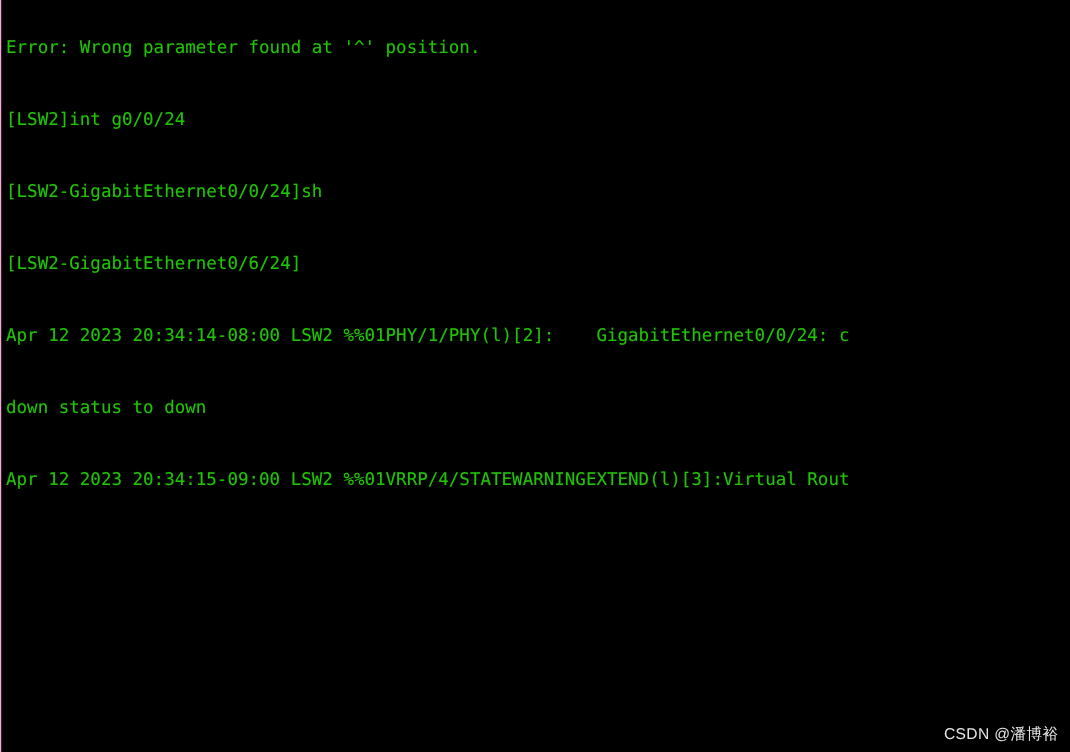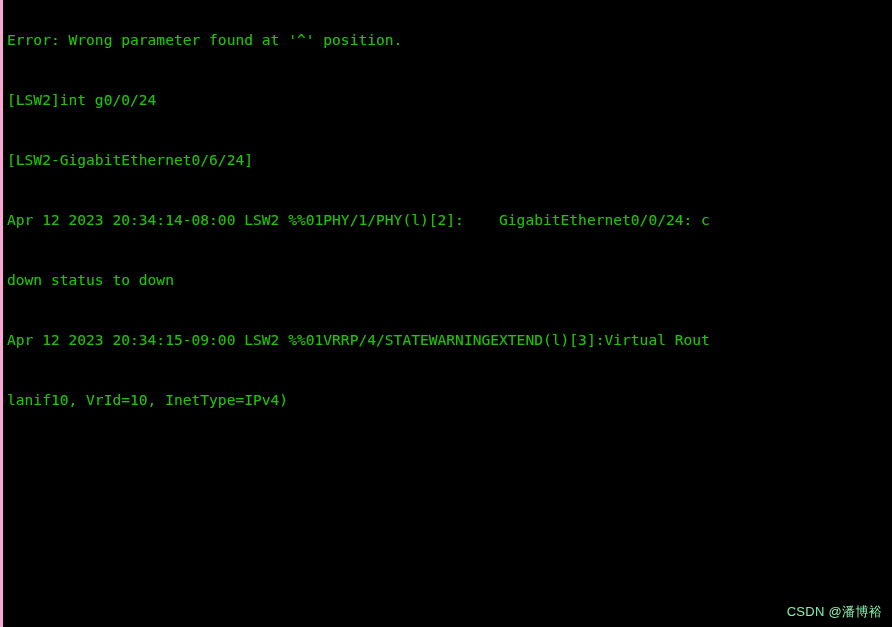--- a/index.html
+++ b/index.html
@@ -8,21 +8,21 @@
     padding: 0;
     background: #000000;
   }
   #terminal-window {
     position: relative;
     width: 892px;
     height: 627px;
     background: #000000;
     overflow: hidden;
     box-sizing: border-box;
-    border-left: 3px solid #f9a8d4;
+    border-left: 1px solid #f9a8d4;
     text-decoration: underline;
   }
   #terminal-screen {
     position: absolute;
     left: 0;
     top: -10px;               
     width: 889px;
     font-family: "DejaVu Sans Mono", "Liberation Mono", monospace;
     font-size: 14.6px;
     line-height: 20px;
@@ -37,38 +37,38 @@
     height: 20px;
     white-space: pre;
     overflow: visible;
   }
   #watermark {
     position: absolute;
     right: 10px;
     bottom: 6px;
     font-family: "Liberation Sans", "DejaVu Sans", sans-serif;
     font-size: 13px;
-    color: #86efac;
+    color: #e5e5e5;
     letter-spacing: 0.3px;
     user-select: none;
   }
 </style>
 </head>
 <body>
 
 <div id="terminal-window">
 
   <div id="terminal-screen">
     <div class="tline">Error: Wrong parameter found at '^' position.</div>
     <div class="tline">[LSW2]int g0/0/24</div>
+    <div class="tline">[LSW2-GigabitEthernet0/0/24]sh</div>
     <div class="tline">[LSW2-GigabitEthernet0/6/24]</div>
     <div class="tline">Apr 12 2023 20:34:14-08:00 LSW2 %%01PHY/1/PHY(l)[2]:    GigabitEthernet0/0/24: c</div>
     <div class="tline">down status to down</div>
     <div class="tline">Apr 12 2023 20:34:15-09:00 LSW2 %%01VRRP/4/STATEWARNINGEXTEND(l)[3]:Virtual Rout</div>
-    <div class="tline">lanif10, VrId=10, InetType=IPv4)</div>
     
     
     
     
     
     
     
     
     
     

